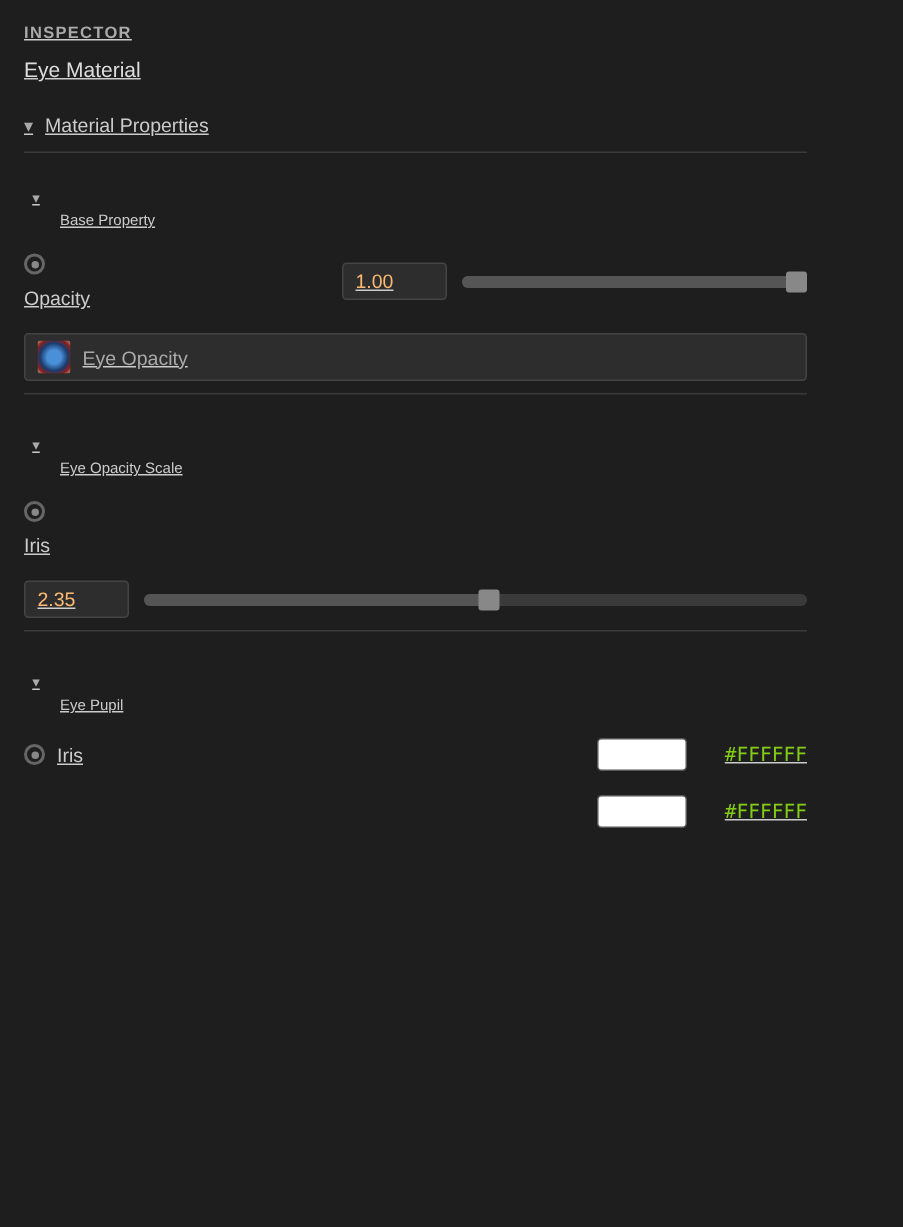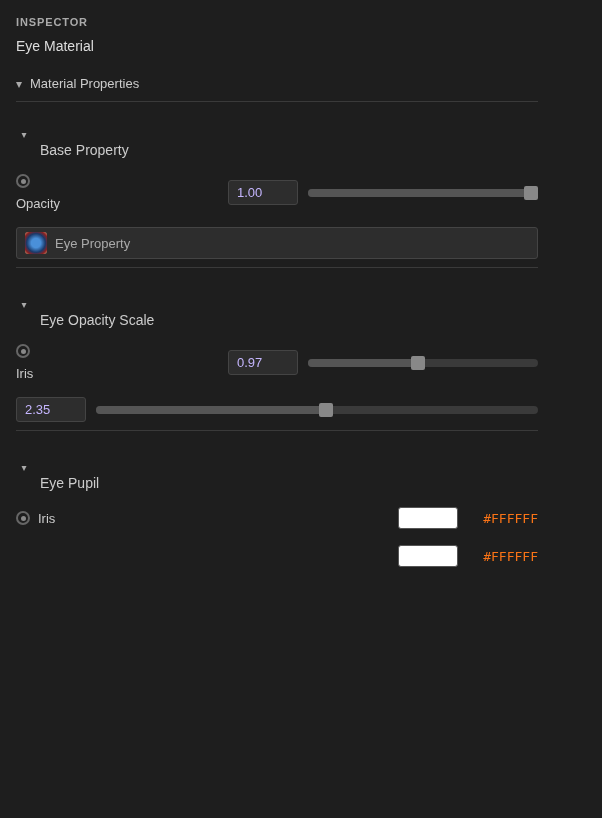--- a/index.html
+++ b/index.html
@@ -15,20 +15,21 @@
       color: #cccccc;
       font-family: -apple-system, BlinkMacSystemFont, 'Segoe UI', sans-serif;
       font-size: 13px;
     }
 
     .inspector-panel {
       width: 554px;
       min-height: 818px;
       background-color: #1e1e1e;
       padding: 16px 0;
+      text-decoration: underline;
     }
 
     .panel-title {
       font-size: 11px;
       font-weight: 600;
       letter-spacing: 0.08em;
       color: #aaaaaa;
       padding: 0 16px 10px 16px;
       text-transform: uppercase;
     }
@@ -57,21 +58,21 @@
       height: 16px;
       margin-right: 8px;
       color: #aaaaaa;
       font-size: 10px;
       display: flex;
       align-items: center;
       justify-content: center;
     }
 
     .section-header .section-label {
-      font-size: 14px;
+      font-size: 10px;
       font-weight: 500;
       color: #cccccc;
       margin-top: 32px;
     }
 
     .section-divider {
       height: 1px;
       background-color: #3a3a3a;
       margin: 0 16px;
     }
@@ -120,21 +121,21 @@
       display: flex;
       align-items: center;
       gap: 10px;
       flex: 1;
     }
 
     .number-input {
       background-color: #2d2d2d;
       border: 1px solid #444444;
       border-radius: 3px;
-      color: #c4b5fd;
+      color: #fdba74;
       font-size: 13px;
       padding: 4px 8px;
       width: 70px;
       text-align: left;
     }
 
     .slider-container {
       flex: 1;
       height: 16px;
       display: flex;
@@ -226,21 +227,21 @@
     }
 
     .color-swatch {
       width: 60px;
       height: 22px;
       border-radius: 3px;
       border: 1px solid #555555;
     }
 
     .hex-value {
-      color: #f97316;
+      color: #84cc16;
       font-size: 13px;
       font-family: monospace;
       width: 70px;
       text-align: right;
     }
 
     .outer-section-header {
       display: flex;
       align-items: center;
       padding: 10px 16px;
@@ -309,47 +310,38 @@
           </div>
         </div>
       </div>
 
       <div class="property-row">
         <div class="property-value">
           <div class="texture-field">
             <div class="texture-preview">
               <div class="eye-texture-icon"></div>
             </div>
-            <span class="texture-name">Eye Property</span>
+            <span class="texture-name">Eye Opacity</span>
           </div>
         </div>
       </div>
 
       <div class="section-divider"></div>
     </div>
 
     <div class="collapsible-section">
       <div class="section-header">
         <span class="chevron">▾</span>
         <span class="section-label">Eye Opacity Scale</span>
       </div>
 
       <div class="property-row">
         <div class="property-label">
           <div class="radio-icon"></div>
           <span class="property-label-text">Iris</span>
-        </div>
-        <div class="property-value">
-          <div class="number-input">0.97</div>
-          <div class="slider-container">
-            <div class="slider-track slider-iris">
-              <div class="slider-fill"></div>
-              <div class="slider-thumb"></div>
-            </div>
-          </div>
         </div>
       </div>
 
       <div class="property-row">
         <div class="property-value">
           <div class="number-input">2.35</div>
           <div class="slider-container">
             <div class="slider-track slider-pupil">
               <div class="slider-fill"></div>
               <div class="slider-thumb"></div>

